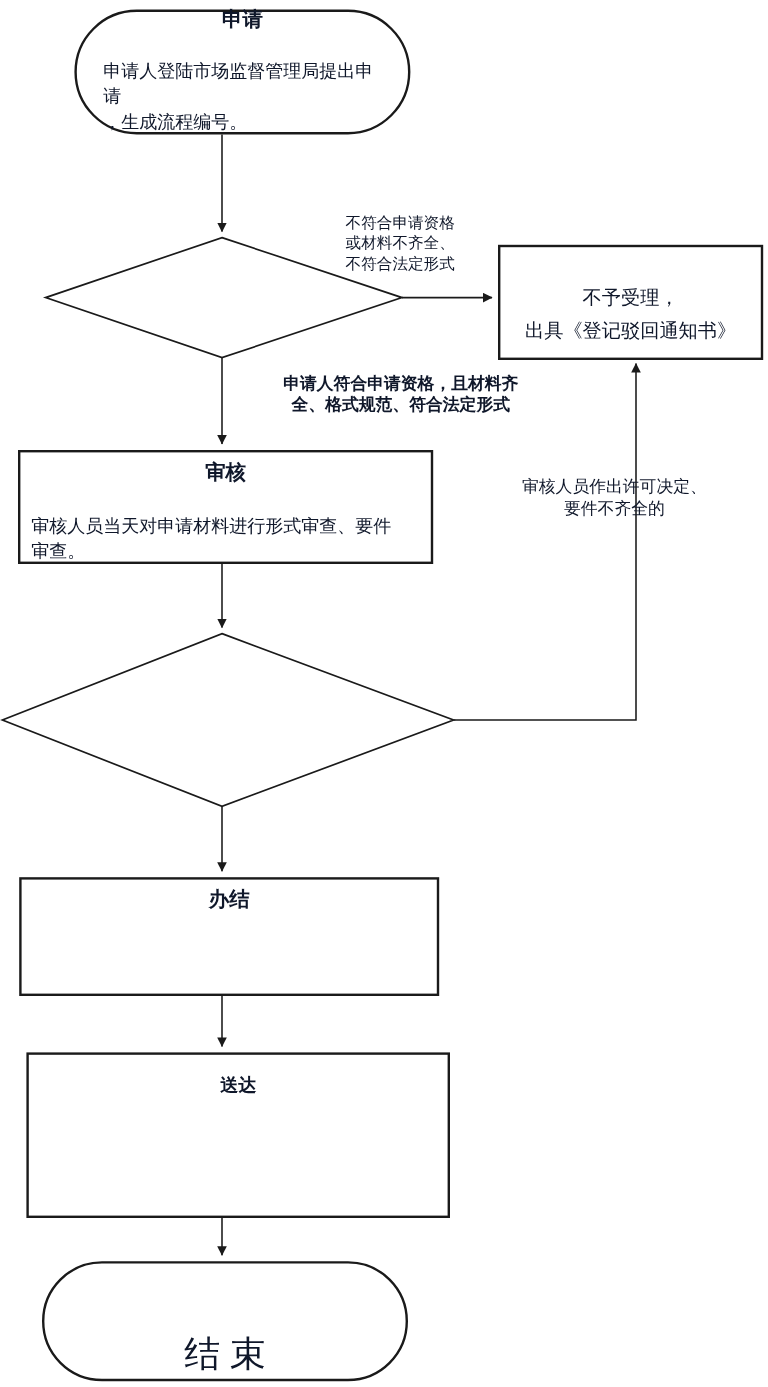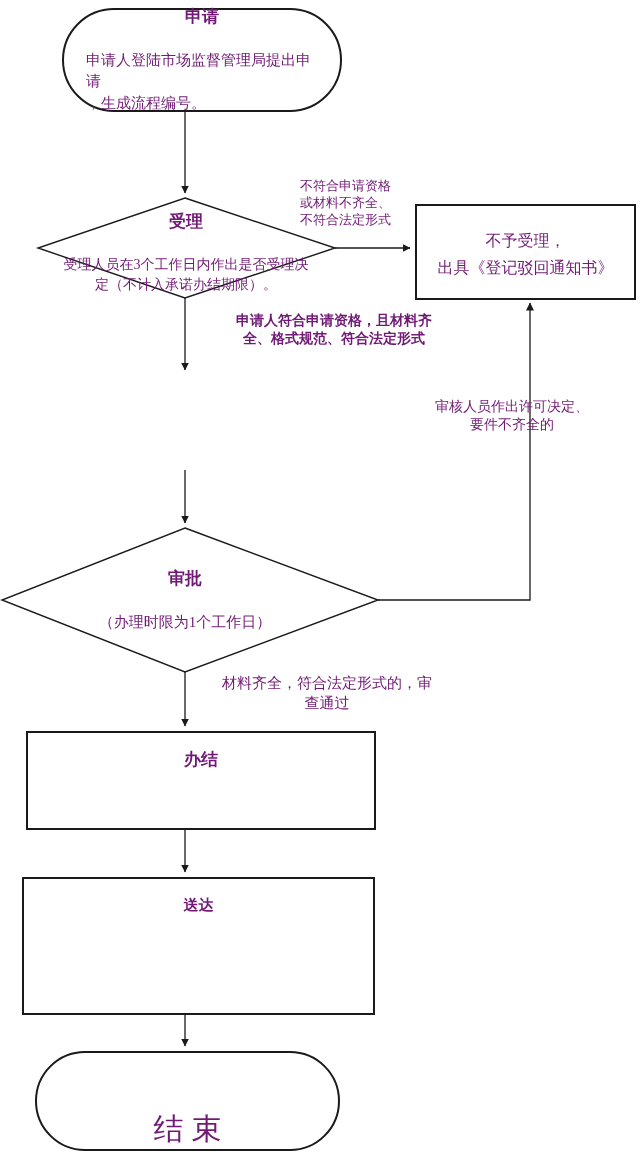--- a/index.html
+++ b/index.html
@@ -2,21 +2,21 @@
 <html><head>
 <meta charset="utf-8">
 <style>
   html, body { margin: 0; padding: 0; background: #ffffff; }
   .canvas {
     position: relative;
     width: 640px;
     height: 1156px;
     background: #ffffff;
     font-family: "Liberation Serif", serif;
-    color: #701a75;
+    color: #0f172a;
     overflow: hidden;
   }
   .connectors { position: absolute; left: 0; top: 0; }
   .node { position: absolute; box-sizing: border-box; background: #ffffff; }
   .stadium {
     border: 2px solid #1a1a1a;
     display: flex; flex-direction: column;
     align-items: center; justify-content: center;
   }
   .rect { border: 2px solid #1a1a1a; }
@@ -49,52 +49,46 @@
     <polygon points="185,198 335,248 185,298 38,248" fill="#ffffff" stroke="#1a1a1a" stroke-width="1.4"></polygon>
     <polygon points="185,528 378,600 185,672 2,600" fill="#ffffff" stroke="#1a1a1a" stroke-width="1.4"></polygon>
   </svg>
 
   <div class="node stadium" style="left:62px; top:8px; width:280px; height:104px; border-radius:52px; padding:0 22px;">
     <div class="title">申请</div>
     <div class="body" style="font-size:15px; text-align:left;">申请人登陆市场监督管理局提出申请
 ，生成流程编号。</div>
   </div>
 
-  <div class="overlay" style="left:30px; top:211px; width:312px; text-align:center;">
-    <div class="title">受理</div>
-    <div class="body" style="font-size:14px; text-align:center;">受理人员在3个工作日内作出是否受理决
-定（不计入承诺办结期限）。</div>
-  </div>
 
-  <div class="node rect" style="left:415px; top:204px; width:221px; height:96px; display:flex; justify-content:center;">
+  <div class="node rect" style="left:415px; top:204px; width:221px; height:96px; display:flex; align-items:center; justify-content:center;">
     <div class="body" style="font-size:16px; text-align:center; line-height:1.7;">不予受理，
 出具《登记驳回通知书》</div>
   </div>
 
-
-  <div class="overlay" style="left:55px; top:568px; width:260px; text-align:center;">
-    <div class="title">审批</div>
-    <div class="body" style="font-size:15px; text-align:center;">（办理时限为1个工作日）</div>
+  <div class="node rect" style="left:15px; top:375px; width:346px; height:95px; padding-top:6px;">
+    <div class="title">审核</div>
+    <div class="body" style="font-size:15px; text-align:left; padding:2px 9px;">审核人员当天对申请材料进行形式审查、要件
+审查。</div>
   </div>
 
-  <div class="node rect" style="left:26px; top:731px; width:350px; height:99px; padding-top:16px;">
+
+  <div class="node rect" style="left:16px; top:731px; width:350px; height:99px; padding-top:6px;">
     <div class="title">办结</div>
   </div>
 
   <div class="node rect" style="left:22px; top:877px; width:353px; height:138px; padding-top:16px;">
     <div class="title" style="font-size:15px;">送达</div>
   </div>
 
   <div class="node stadium" style="left:35px; top:1051px; width:305px; height:100px; border-radius:50px;justify-content:flex-end;">
     <div class="title" style="font-size:30px; letter-spacing:8px; text-indent:8px; font-weight:normal;">结束</div>
   </div>
 
-  <div class="edge-label" style="left:300px; top:178px; width:135px; font-size:13px; text-align:left;">不符合申请资格
+  <div class="edge-label" style="left:288px; top:178px; width:135px; font-size:13px; text-align:left;">不符合申请资格
 或材料不齐全、
 不符合法定形式</div>
   <div class="edge-label" style="left:222px; top:312px; width:224px; font-size:14px; text-align:center;font-weight:bold;">申请人符合申请资格，且材料齐
 全、格式规范、符合法定形式</div>
   <div class="edge-label" style="left:392px; top:398px; width:240px; font-size:14px; text-align:center;">审核人员作出许可决定、
 要件不齐全的</div>
-  <div class="edge-label" style="left:202px; top:674px; width:250px; font-size:15px; text-align:center;">材料齐全，符合法定形式的，审
-查通过</div>
 
 </div>
 
 </body></html>

